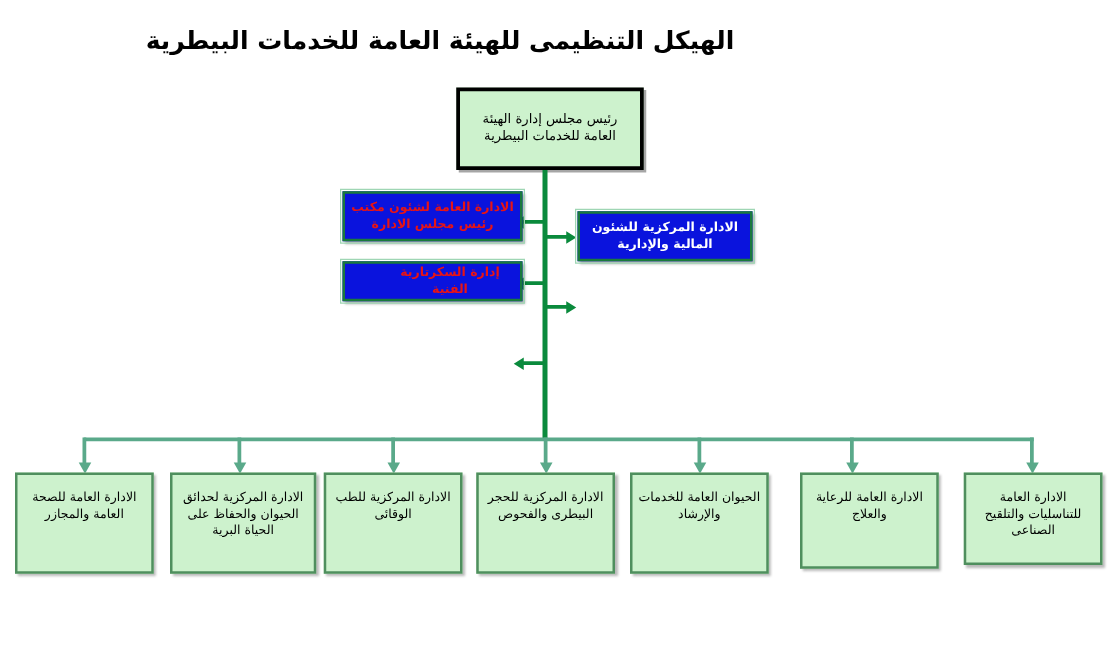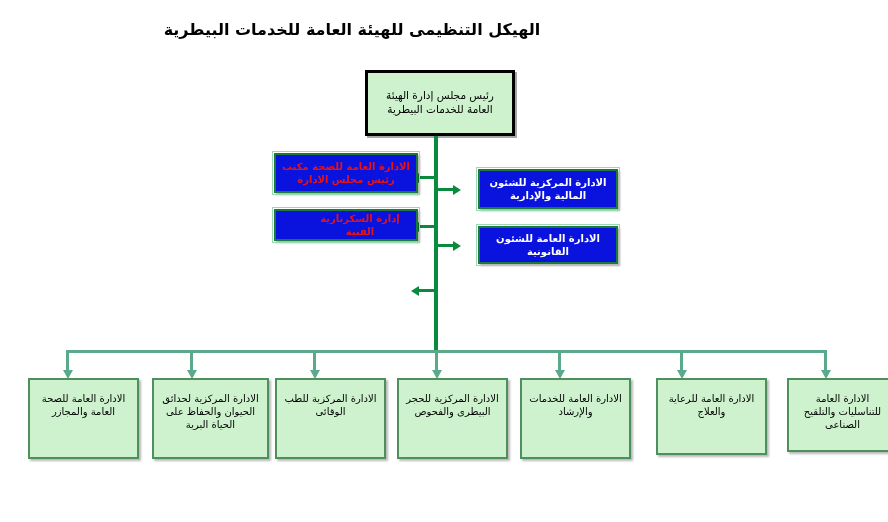--- a/index.html
+++ b/index.html
@@ -10,35 +10,34 @@
     font-family:"DejaVu Sans","Liberation Sans",sans-serif;
     overflow:hidden;
     position:relative;
   }
   #chart-root{position:absolute;inset:0;width:888px;height:522px;}
 
   
   #chart-title{
     position:absolute;left:0;top:20px;width:704px;
     text-align:center;
-    font-size:16px;font-weight:bold;color:#000000;
+    font-size:20px;font-weight:bold;color:#000000;
     letter-spacing:0px;
     direction:rtl;
     white-space:nowrap;
   }
 
   
   .node{
     position:absolute;
     box-sizing:border-box;
     display:flex;align-items:center;justify-content:center;
     text-align:center;
     direction:rtl;
     line-height:1.32;
-    margin-left:16px;
   }
   .node .label{display:block;width:100%;padding:0 4px;}
 
   
   .node.root{
     background:#cdf2cd;
     border:3px solid #000000;
     box-shadow:2px 2px 0 rgba(0,0,0,.35);
     font-size:10.5px;color:#000000;font-weight:normal;
   }
@@ -101,35 +100,32 @@
   <div class="conn hstub" style="left:418px;top:289px;width:17px;height:3px;"></div>
   <div class="arrow left" style="left:411px;top:285.5px;"></div>
 
   <div class="conn hstub" style="left:437px;top:188px;width:17px;height:3px;"></div>
   <div class="arrow right" style="left:453px;top:184.5px;"></div>
 
   <div class="conn hstub" style="left:437px;top:244px;width:17px;height:3px;"></div>
   <div class="arrow right" style="left:453px;top:240.5px;"></div>
 
   <div class="node staff red" style="right:470px;top:153px;width:144px;height:40px;">
-    <span class="label">الادارة العامة للصحة مكتب رئيس مجلس الادارة</span>
+    <span class="label">الادارة العامة لشئون مكتب رئيس مجلس الادارة</span>
   </div>
 
   <div class="node staff red" style="right:470px;top:209px;width:144px;height:32px;padding-left:28px;">
     <span class="label">إدارة السكرتارية الفنية</span>
   </div>
 
 
   <div class="node staff white" style="left:462px;top:169px;width:140px;height:40px;">
     <span class="label">الادارة المركزية للشئون المالية والإدارية</span>
   </div>
 
-  <div class="node staff white" style="left:462px;top:226px;width:140px;height:38px;">
-    <span class="label">الادارة العامة للشئون القانونية</span>
-  </div>
 
   <div class="conn bus" style="left:67px;top:350px;width:760px;height:3px;"></div>
 
   <div class="conn drop" style="left:66px;top:350px;width:3px;height:22px;"></div>
   <div class="arrow down" style="left:62.5px;top:370px;"></div>
 
   <div class="conn drop" style="left:190px;top:350px;width:3px;height:22px;"></div>
   <div class="arrow down" style="left:186.5px;top:370px;"></div>
 
   <div class="conn drop" style="left:313px;top:350px;width:3px;height:22px;"></div>
@@ -157,21 +153,21 @@
 
   <div class="node dept" style="left:259px;top:378px;width:111px;height:81px;">
     <span class="label">الادارة المركزية للطب الوقائى</span>
   </div>
 
   <div class="node dept" style="left:381px;top:378px;width:111px;height:81px;">
     <span class="label">الادارة المركزية للحجر البيطرى والفحوص</span>
   </div>
 
   <div class="node dept" style="left:504px;top:378px;width:111px;height:81px;">
-    <span class="label">الادارة العامة للخدمات والإرشاد</span>
+    <span class="label">الحيوان العامة للخدمات والإرشاد</span>
   </div>
 
   <div class="node dept" style="left:640px;top:378px;width:111px;height:77px;">
     <span class="label">الادارة العامة للرعاية والعلاج</span>
   </div>
 
   <div class="node dept" style="left:771px;top:378px;width:111px;height:74px;">
     <span class="label">الادارة العامة للتناسليات والتلقيح الصناعى</span>
   </div>
 

